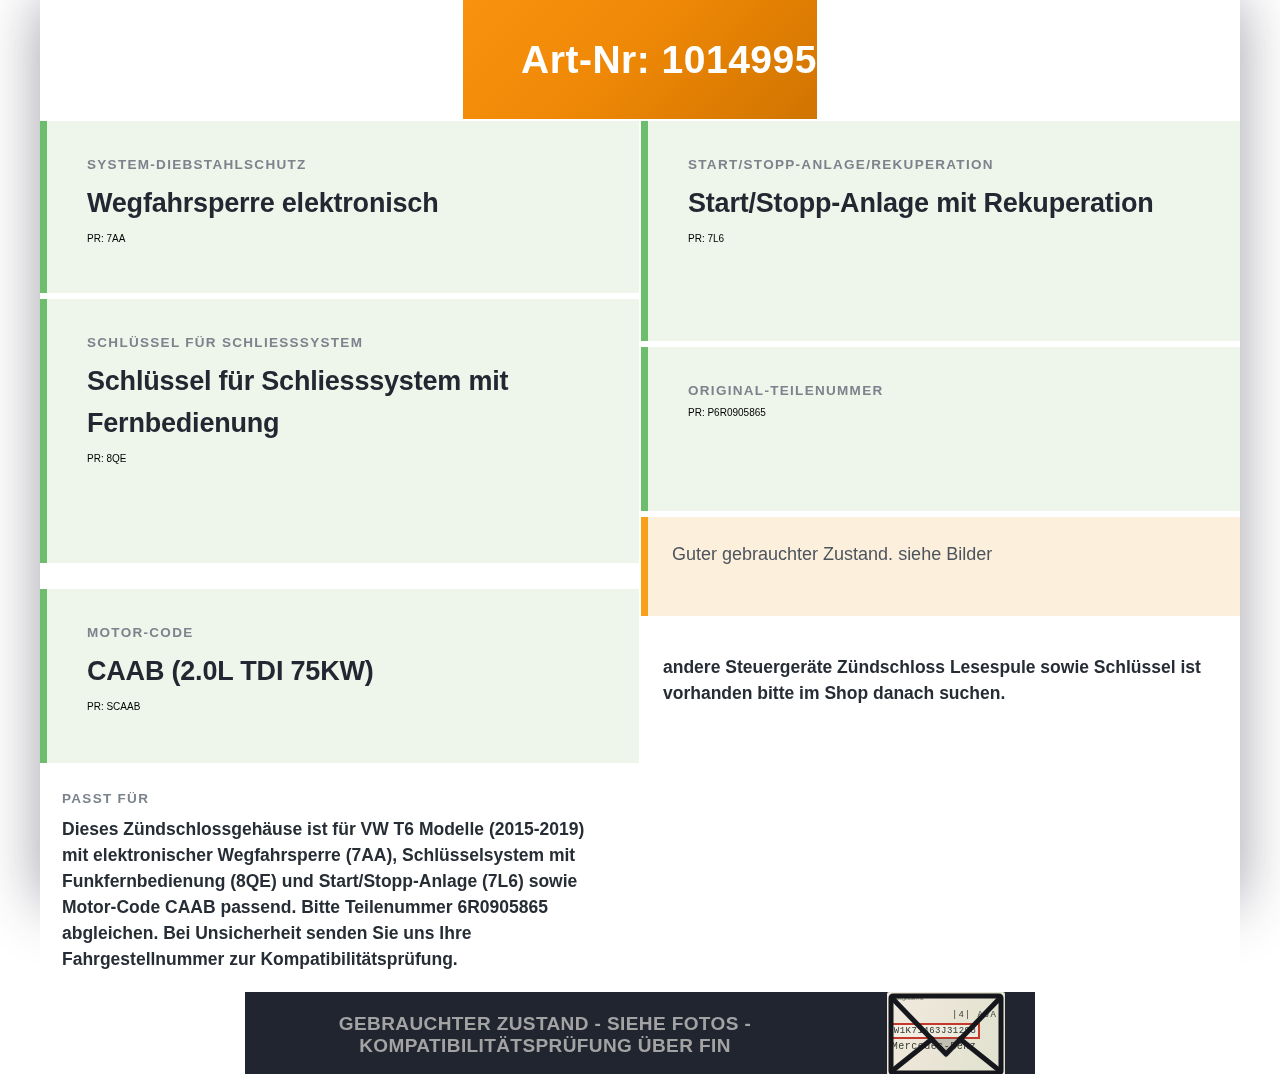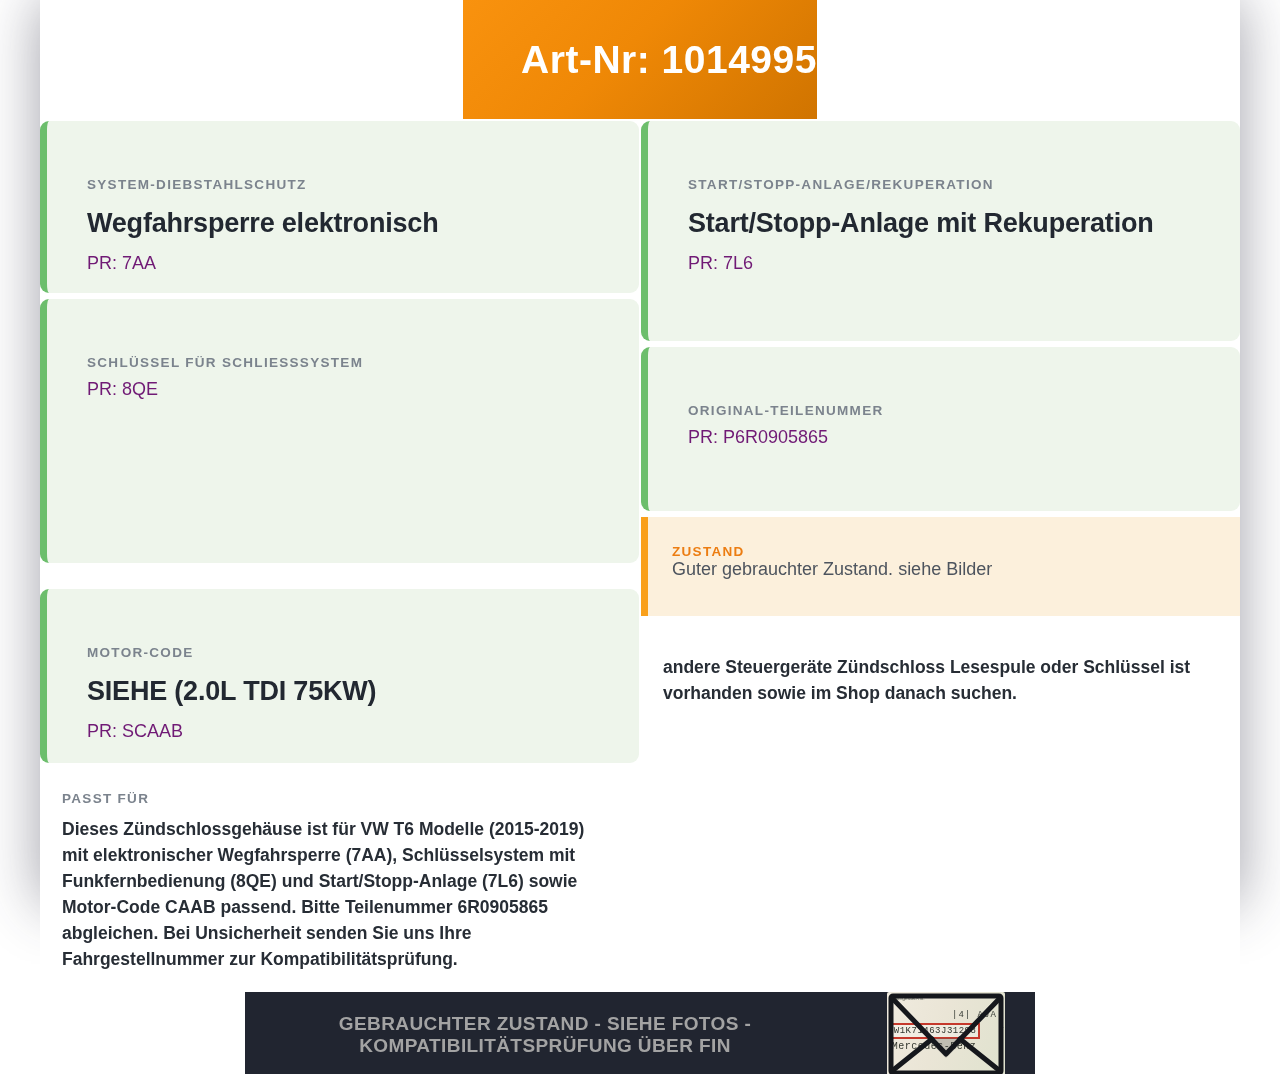--- a/index.html
+++ b/index.html
@@ -30,35 +30,34 @@
   .content {
     margin-top: 2px;
     flex: 1 1 auto;
     display: flex; gap: 2px;
     background: #ffffff;
   }
   .col { width: 599px; display: flex; flex-direction: column; gap: 6px; }
   .card {
     background: #eef5eb;
     border-left: 7px solid #6cbe6c;
-    padding: 56px 36px 24px 40px;
-    border-radius: 9px;
+    padding: 36px 36px 24px 40px;
   }
   .card .label, .label {
     font-size: 13.5px; font-weight: 700; letter-spacing: 1.3px;
     color: #7b838d; text-transform: uppercase;
   }
   .card .title {
     margin-top: 10px;
     font-size: 27px; line-height: 42px; font-weight: 700;
     color: #222831; letter-spacing: -0.2px;
   }
   .card .pr {
     margin-top: 9px;
-    font-size: 18px; font-weight: 500; color: #701a75;
+    font-size: 10px; font-weight: 500; color: #000000;
   }
   .h172 { height: 172px; flex: 0 0 172px; }
   .h264 { height: 264px; flex: 0 0 264px; }
   .h174 { height: 174px; flex: 0 0 174px; margin-top: 20px; }
   .h220 { height: 220px; flex: 0 0 220px; }
   .h164 { height: 164px; flex: 0 0 164px; }
   .h99  { height: 99px;  flex: 0 0 99px;  }
   .grow { flex: 1 1 auto; }
   .white-card {
     background: #ffffff;
@@ -144,26 +143,27 @@
     <div class="col">
 
       <div class="card h172">
         <div class="label">SYSTEM-DIEBSTAHLSCHUTZ</div>
         <div class="title">Wegfahrsperre elektronisch</div>
         <div class="pr">PR: 7AA</div>
       </div>
 
       <div class="card h264">
         <div class="label">SCHLÜSSEL FÜR SCHLIESSSYSTEM</div>
+        <div class="title">Schlüssel für Schliesssystem mit Fernbedienung</div>
         <div class="pr">PR: 8QE</div>
       </div>
 
       <div class="card h174">
         <div class="label">MOTOR-CODE</div>
-        <div class="title">SIEHE (2.0L TDI 75KW)</div>
+        <div class="title">CAAB (2.0L TDI 75KW)</div>
         <div class="pr">PR: SCAAB</div>
       </div>
 
       <div class="white-card grow">
         <div class="label">PASST FÜR</div>
         <div class="body">Dieses Zündschlossgehäuse ist für VW T6 Modelle (2015-2019) mit elektronischer Wegfahrsperre (7AA), Schlüsselsystem mit Funkfernbedienung (8QE) und Start/Stopp-Anlage (7L6) sowie Motor-Code CAAB passend. Bitte Teilenummer 6R0905865 abgleichen. Bei Unsicherheit senden Sie uns Ihre Fahrgestellnummer zur Kompatibilitätsprüfung.</div>
       </div>
 
     </div>
 
@@ -174,26 +174,25 @@
         <div class="title">Start/Stopp-Anlage mit Rekuperation</div>
         <div class="pr">PR: 7L6</div>
       </div>
 
       <div class="card h164">
         <div class="label">ORIGINAL-TEILENUMMER</div>
         <div class="pr">PR: P6R0905865</div>
       </div>
 
       <div class="zustand h99">
-        <div class="label">ZUSTAND</div>
         <div class="body">Guter gebrauchter Zustand. siehe Bilder</div>
       </div>
 
       <div class="white-card grow">
-        <div class="body">andere Steuergeräte Zündschloss Lesespule oder Schlüssel ist vorhanden sowie im Shop danach suchen.</div>
+        <div class="body">andere Steuergeräte Zündschloss Lesespule sowie Schlüssel ist vorhanden bitte im Shop danach suchen.</div>
       </div>
 
     </div>
   </div>
 
   <div class="footer">
     <div class="banner">GEBRAUCHTER ZUSTAND - SIEHE FOTOS - KOMPATIBILITÄTSPRÜFUNG ÜBER FIN</div>
 
     <div class="vin-doc">
       <div class="tiny-label">Fahrgestell-Nr.</div>

